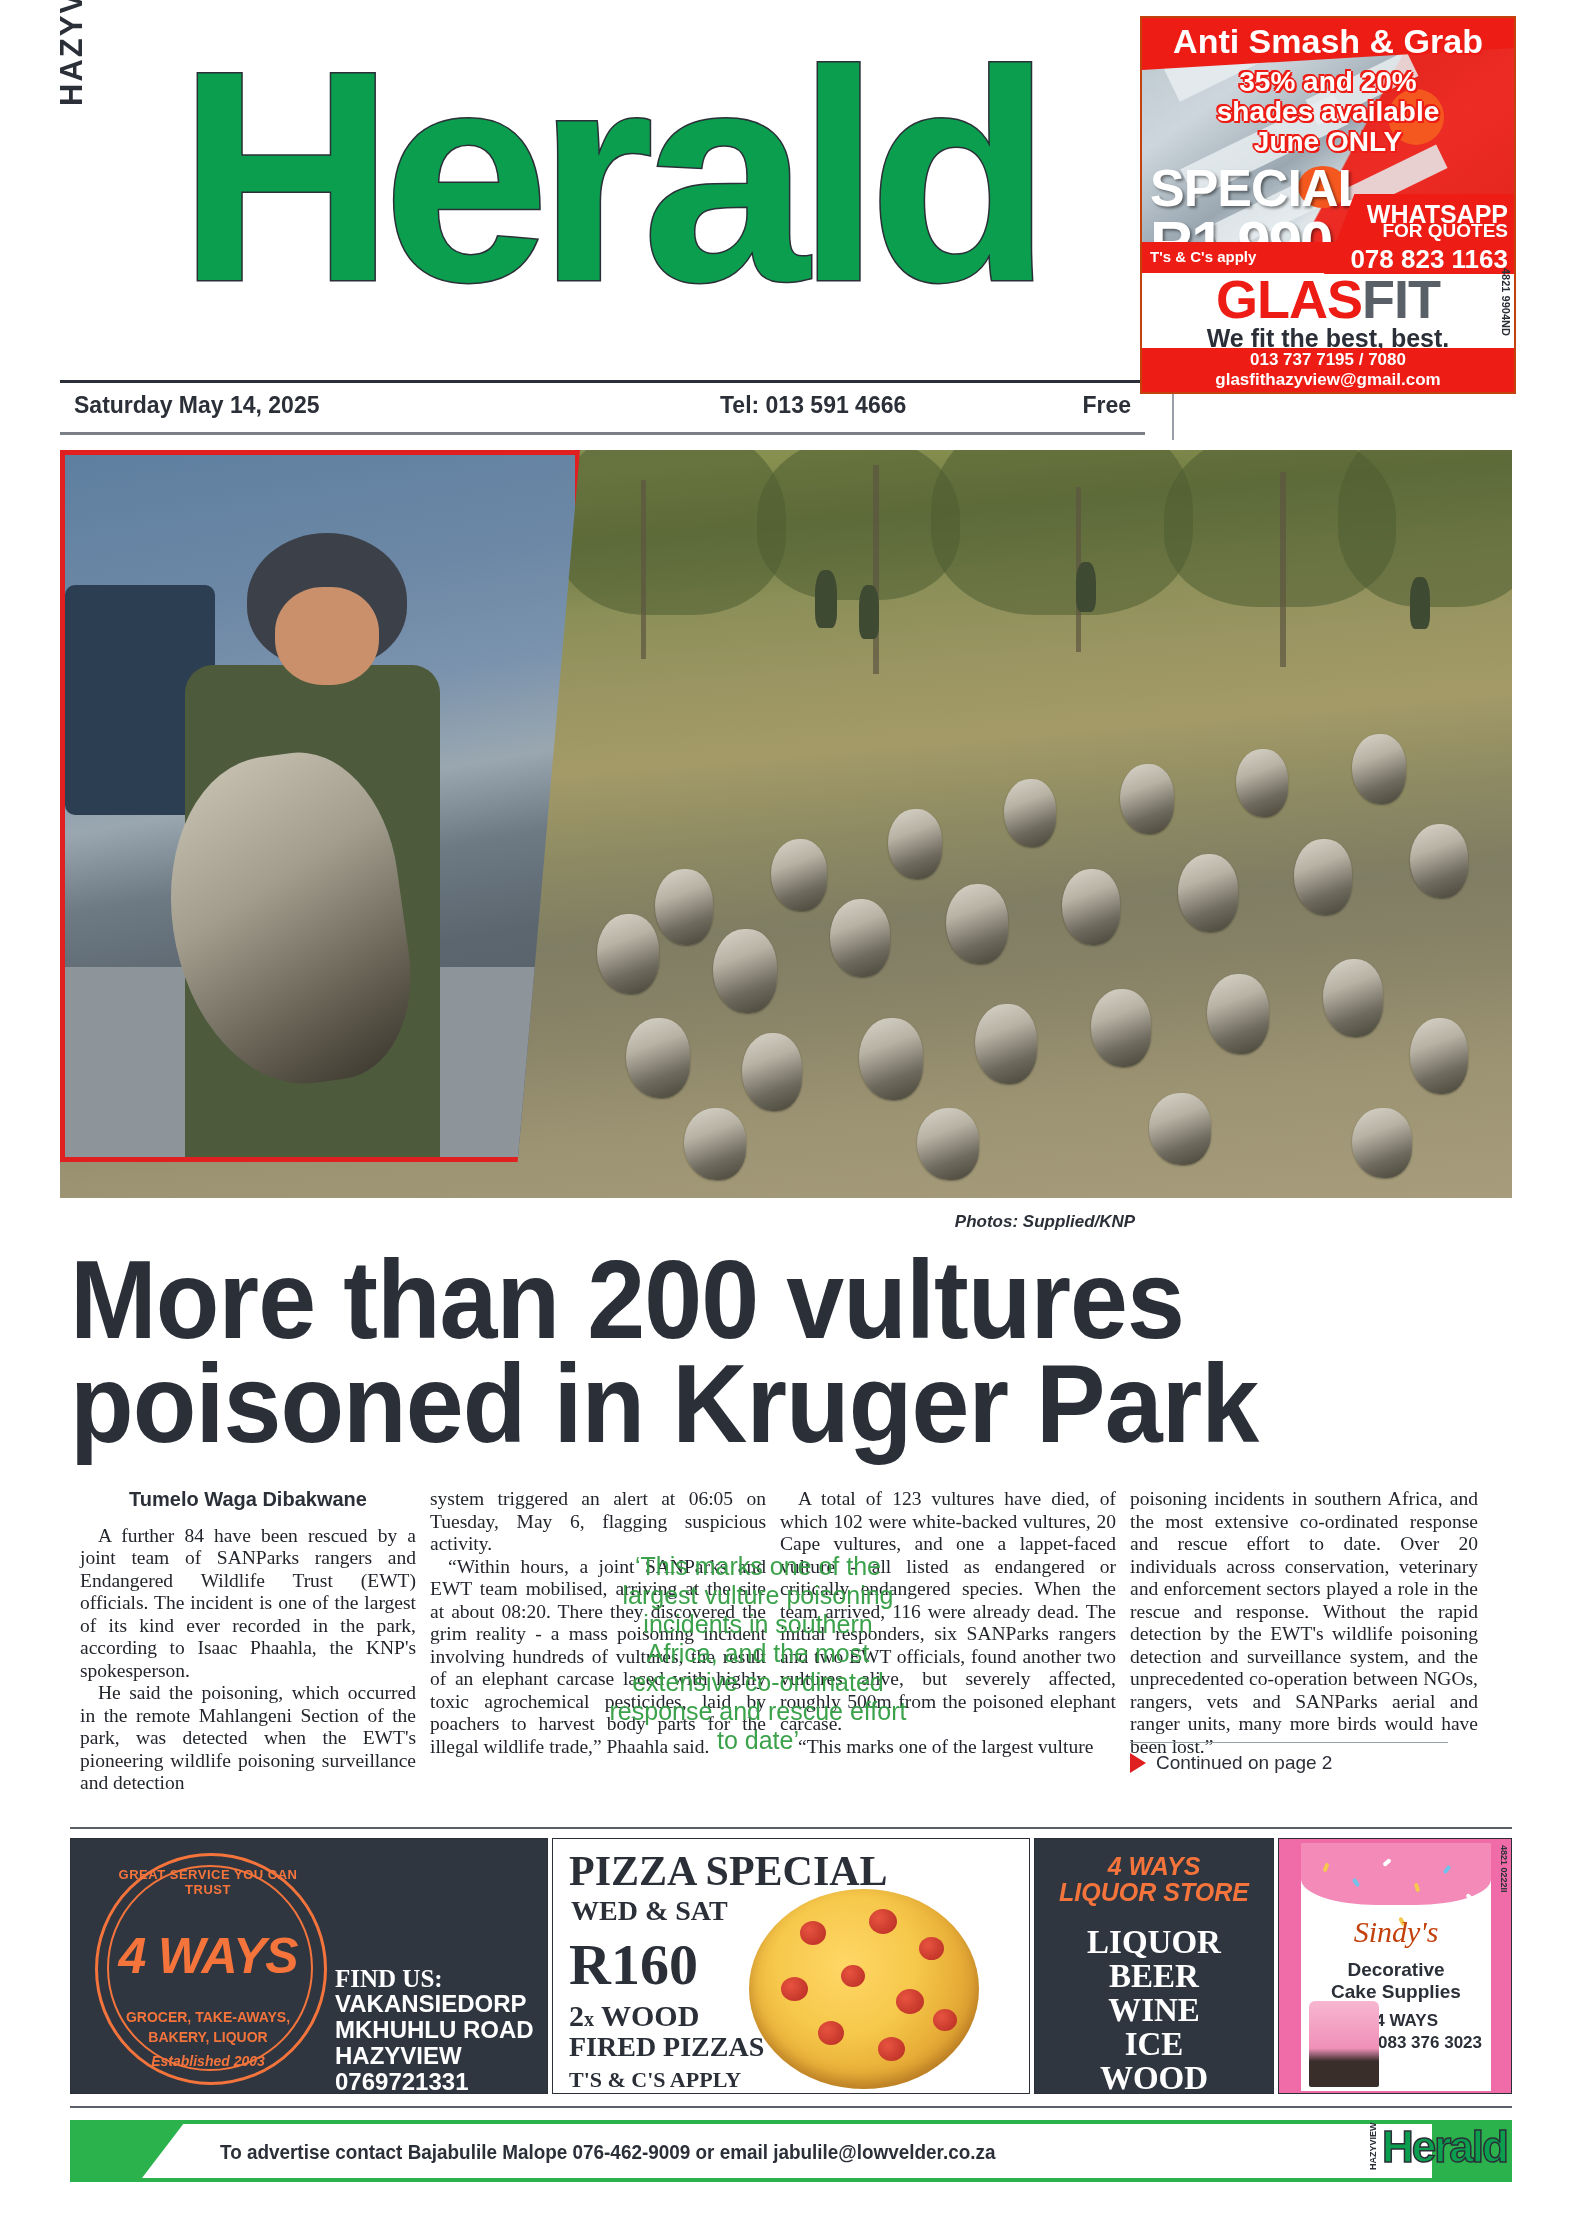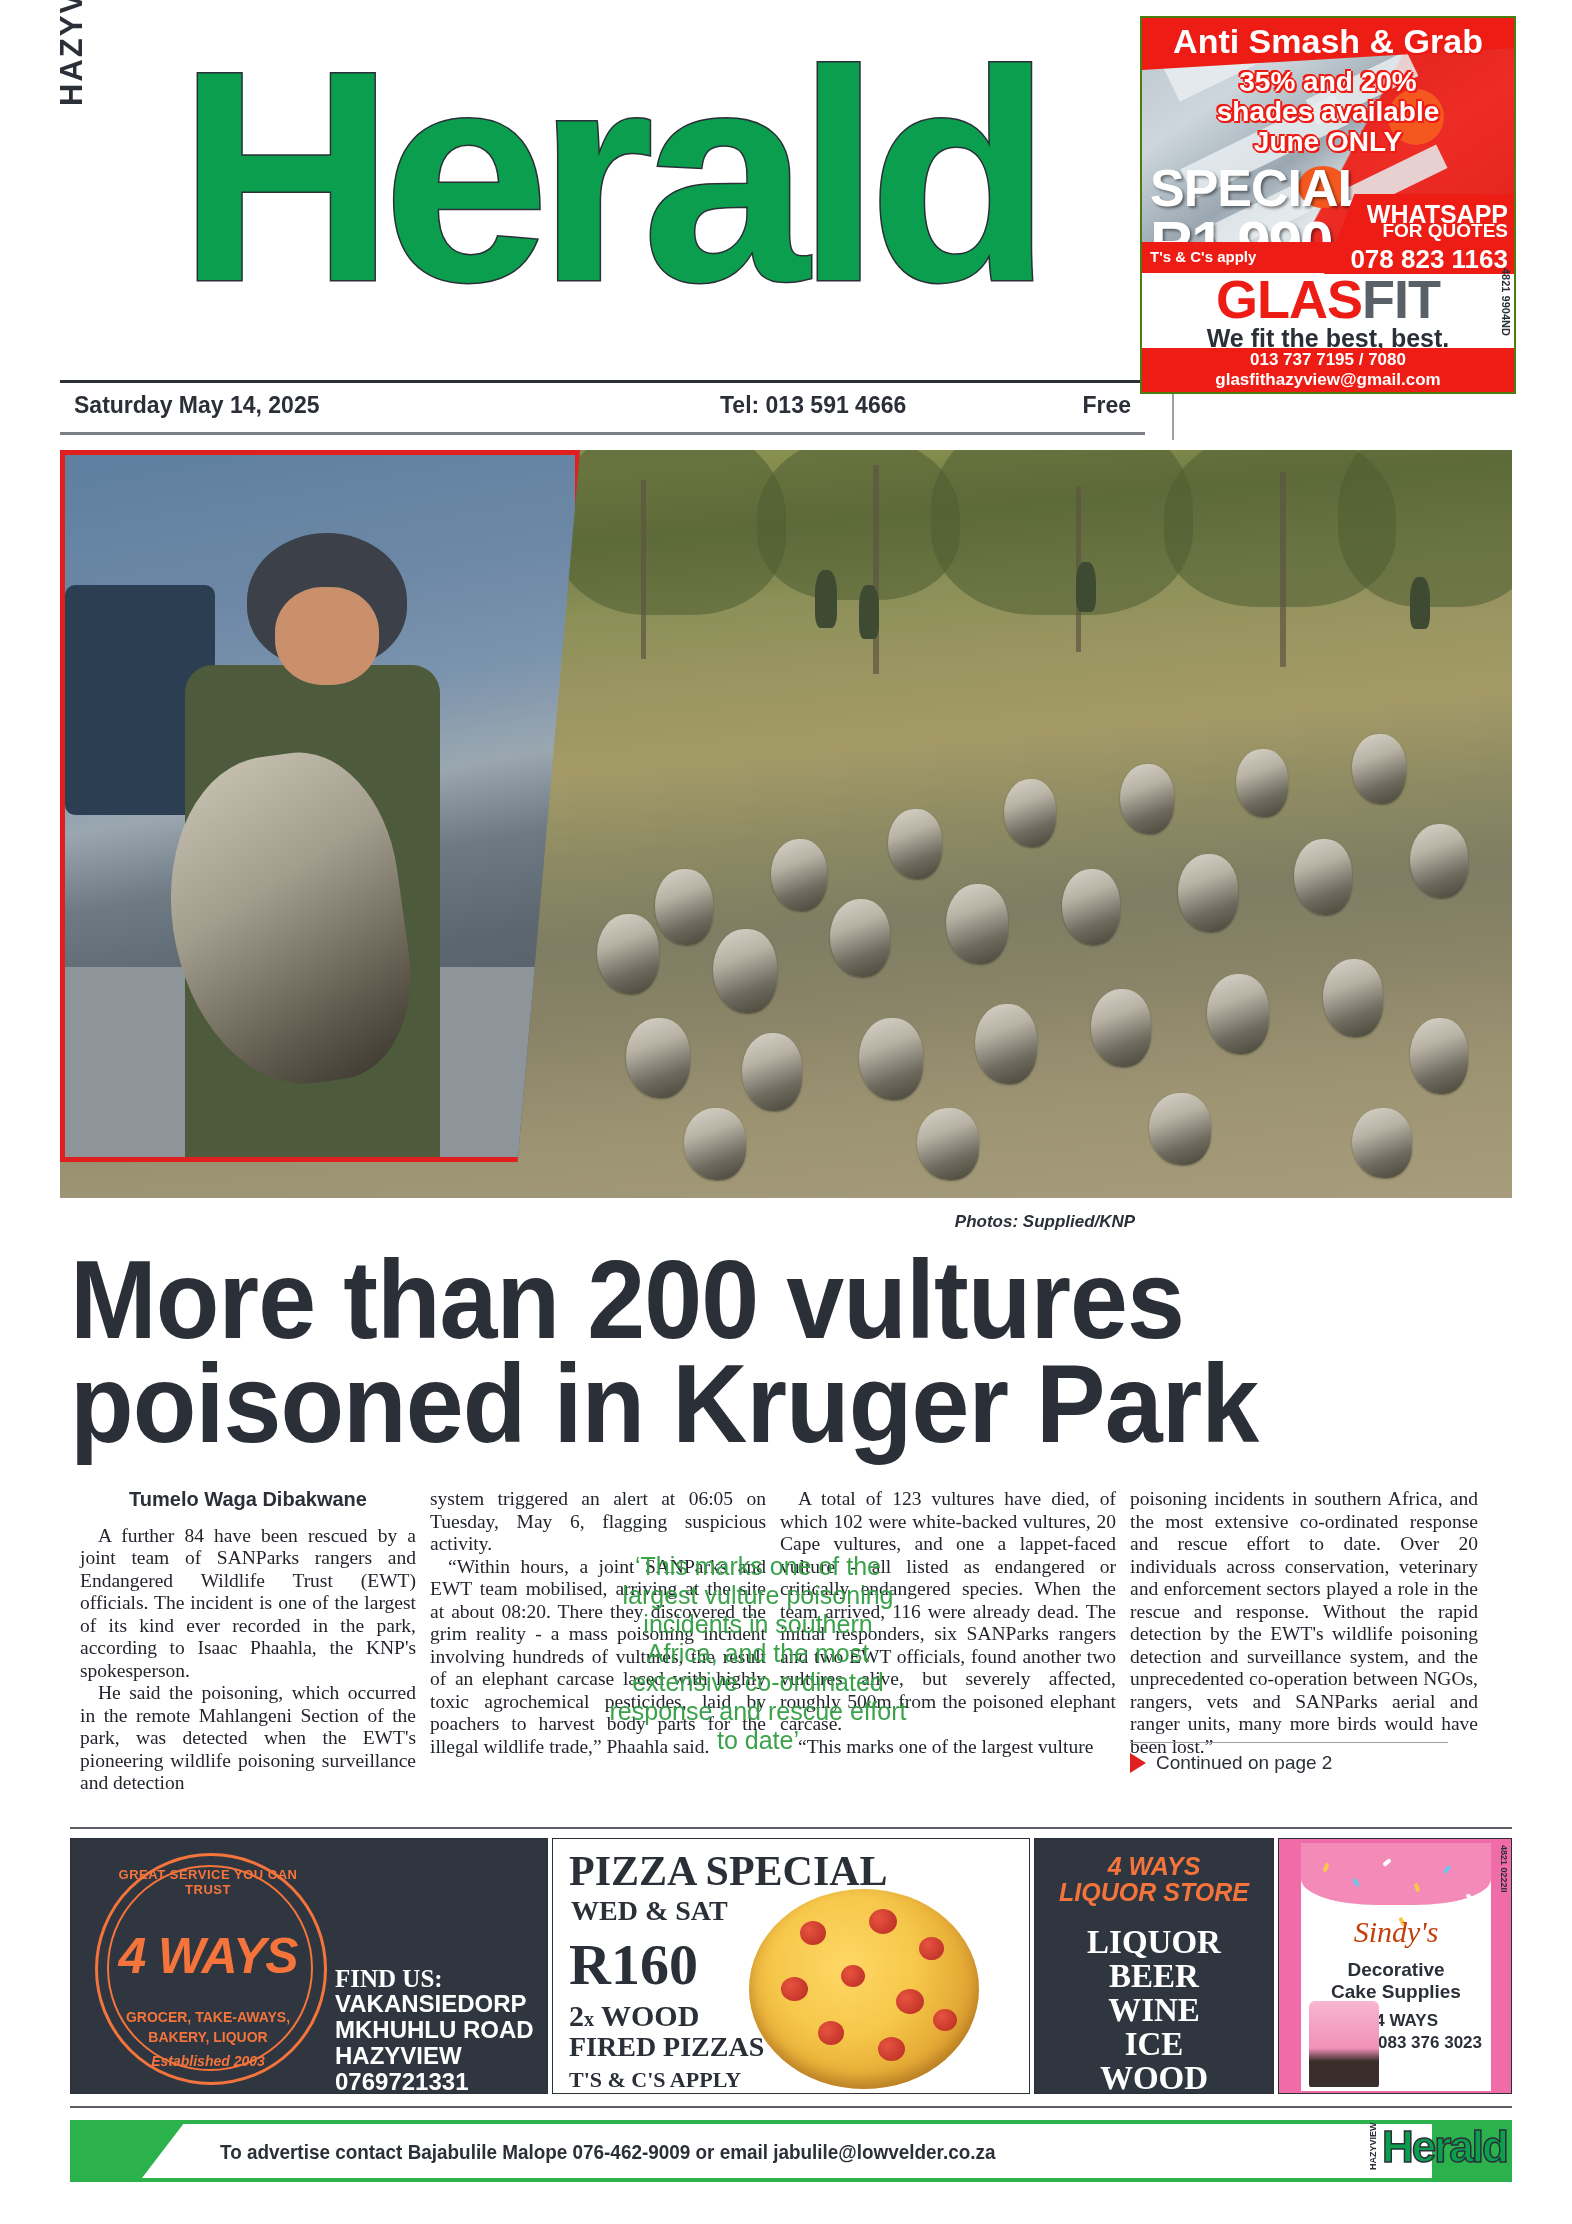--- a/index.html
+++ b/index.html
@@ -29,21 +29,21 @@
      font-family:"Liberation Sans",sans-serif;font-weight:700;font-size:23px;color:#2b2f38;}
   .dateline .d-date{position:absolute;left:14px;top:4px;}
   .dateline .d-tel{position:absolute;left:660px;top:4px;}
   .dateline .d-free{position:absolute;right:14px;top:4px;}
   .mast-rule-bot{position:absolute;left:0;top:384px;width:1085px;height:3px;background:#7b7f88;}
 
   .mast-divider{position:absolute;left:1112px;top:0px;width:2px;height:392px;background:#9aa0a8;}
 
   
   .glasfit{position:absolute;left:1140px;top:16px;width:372px;height:374px;
-      border:2px solid #4d7c0f;background:#fff;overflow:hidden;}
+      border:2px solid #c2410c;background:#fff;overflow:hidden;}
   .gf-photo{position:absolute;left:0;top:0;width:100%;height:255px;
       background:
         linear-gradient(118deg,rgba(255,255,255,0) 55%, rgba(237,28,20,.92) 55.4%),
         linear-gradient(145deg,#b9c4cc 0%,#cdd6dc 26%,#9aa7b1 48%,#dfe6ea 62%,#8e9aa4 85%,#b3bec6 100%);
   }
   .gf-streak{position:absolute;background:#e8edf0;opacity:.85;transform:rotate(-26deg);}
   .gf-orange{position:absolute;background:#f4581f;border-radius:50%;}
   .gf-redband{position:absolute;left:0;top:0;width:100%;height:52px;background:#ed1c14;
       transform:skewY(-3.4deg);transform-origin:left top;}
   .gf-ad-title{position:absolute;left:0;top:4px;width:100%;text-align:center;

